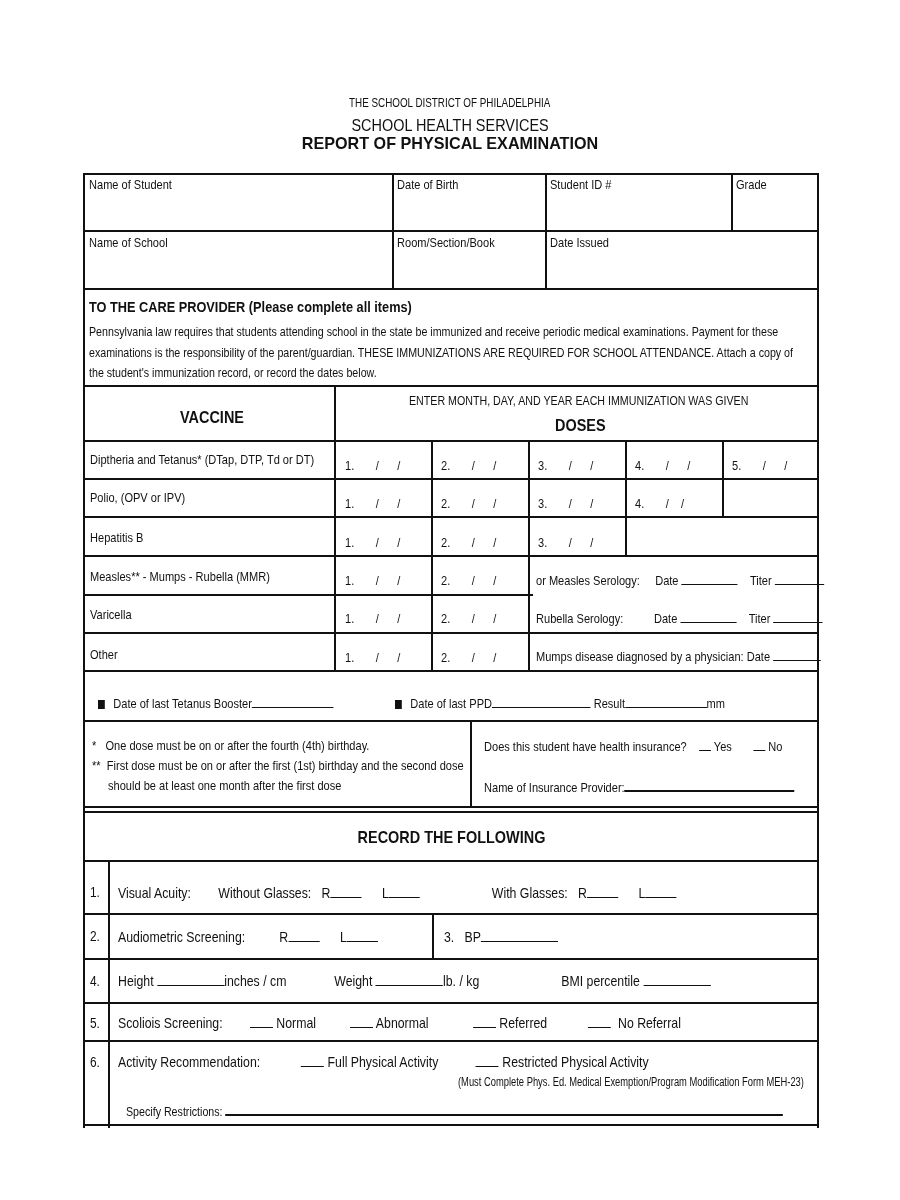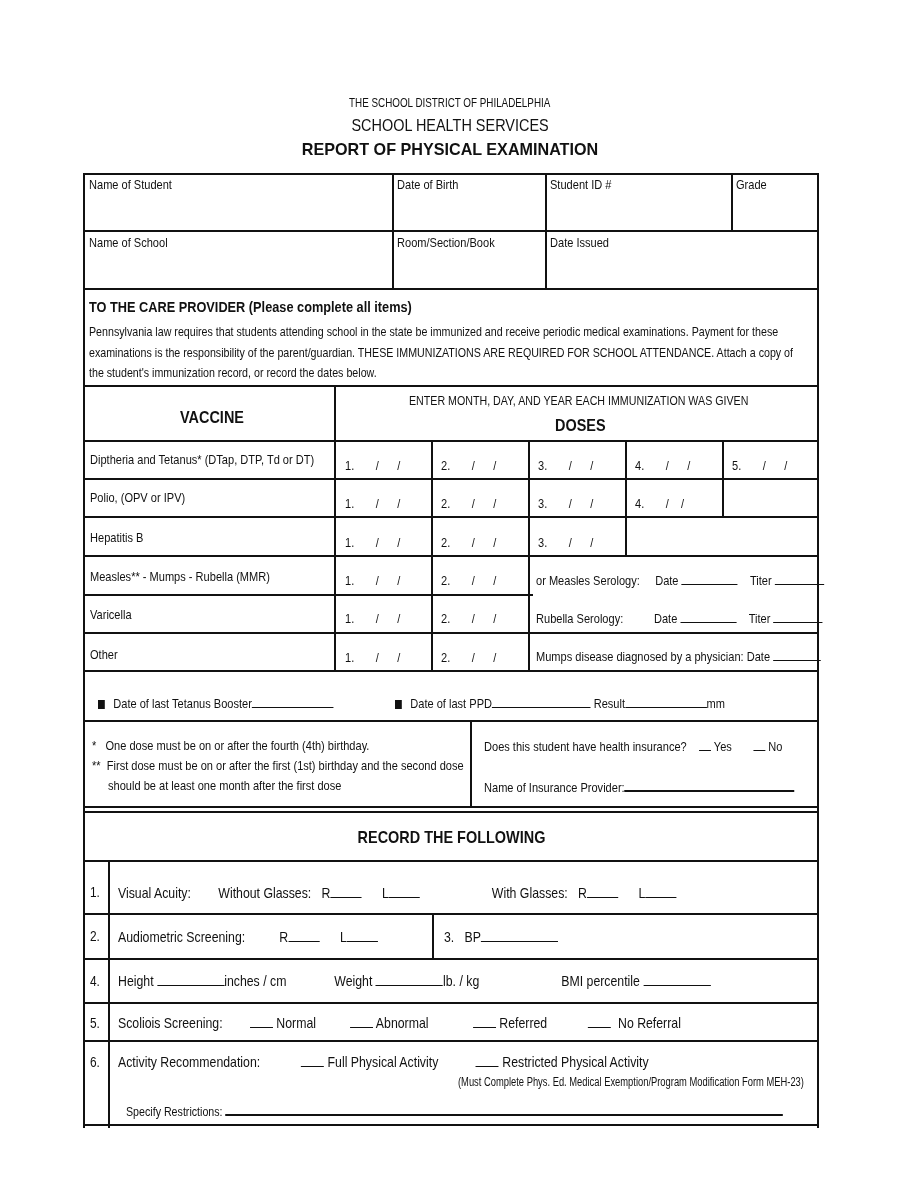--- a/index.html
+++ b/index.html
@@ -12,21 +12,21 @@
   .ul { display:inline-block; border-bottom:1.5px solid #111; height:12px; vertical-align:baseline; }
   .ctr { position:absolute; left:0; width:900px; text-align:center; white-space:nowrap; }
   .bullet { display:inline-block; width:8px; height:9px; background:#111; margin-right:10px; vertical-align:middle; }
   .fill { position:absolute; }
 </style>
 </head>
 <body>
 
 <div class="ctr" style="top:96px;font-size:12px;"><span style="display:inline-block;transform:scaleX(0.82);">THE SCHOOL DISTRICT OF PHILADELPHIA</span></div>
 <div class="ctr" style="top:116px;font-size:17px;"><span style="display:inline-block;transform:scaleX(0.85);">SCHOOL HEALTH SERVICES</span></div>
-<div class="ctr" style="top:140px;font-size:17px;font-weight:bold;"><span style="display:inline-block;transform:scaleX(0.95);">REPORT  OF PHYSICAL EXAMINATION</span></div>
+<div class="ctr" style="top:134px;font-size:17px;font-weight:bold;"><span style="display:inline-block;transform:scaleX(0.95);">REPORT  OF PHYSICAL EXAMINATION</span></div>
 
 <div class="hl" style="left:83px;top:173px;width:736px;"></div>
 <div class="vl" style="left:83px;top:173px;height:955px;width:2px;"></div>
 <div class="vl" style="left:817px;top:173px;height:955px;width:2px;"></div>
 
 <div class="vl" style="left:392px;top:173px;height:115px;"></div>
 <div class="vl" style="left:545px;top:173px;height:115px;"></div>
 <div class="vl" style="left:731px;top:173px;height:58px;"></div>
 <div class="hl" style="left:83px;top:230px;width:736px;"></div>
 <div class="hl" style="left:83px;top:288px;width:736px;"></div>

